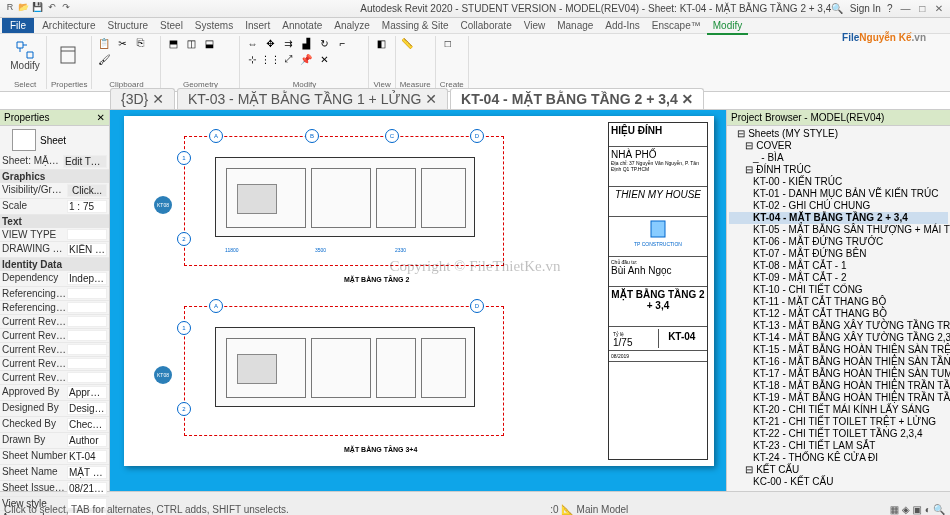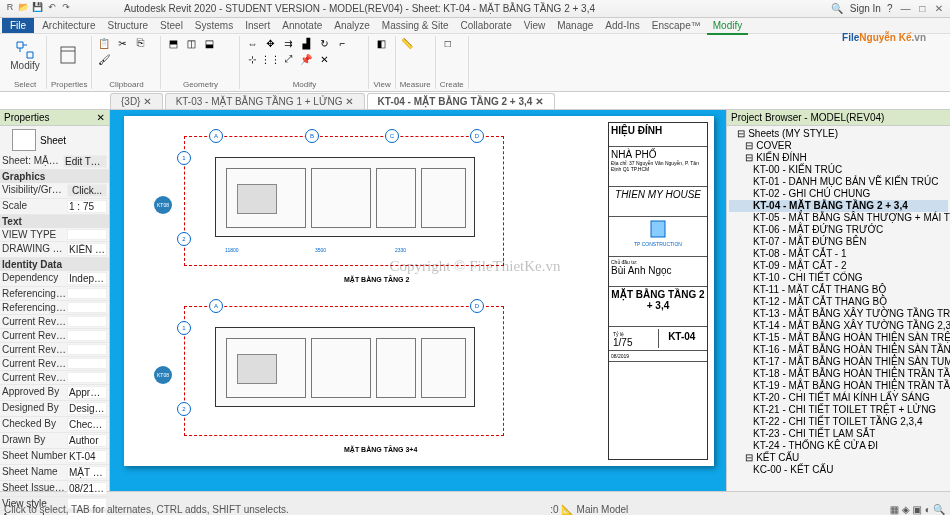--- a/index.html
+++ b/index.html
@@ -1,33 +1,33 @@
 <!DOCTYPE html>
 <html><head>
 <meta charset="utf-8">
 <style>
 *{margin:0;padding:0;box-sizing:border-box;font-family:"Segoe UI",Arial,sans-serif;font-size:10px;user-select:none}
 body{width:950px;height:515px;overflow:hidden;background:#fff;position:relative}
 .titlebar{height:18px;background:linear-gradient(#f8f8f8,#eee);border-bottom:1px solid #ccc;display:flex;align-items:center;padding:0 4px;font-size:9px;color:#444}
-.titlebar .center{flex:1;text-align:left}
+.titlebar .center{flex:1;text-align:right}
 .titlebar .right{display:flex;gap:6px;align-items:center}
 .titlebar .winbtns span{display:inline-block;width:14px;text-align:center;color:#666}
 .ribbon-tabs{height:16px;background:#f4f4f4;display:flex;align-items:center;padding-left:2px;font-size:9px;border-bottom:1px solid #ddd}
 .ribbon-tabs .filetab{background:#1b5aa0;color:#fff;padding:2px 8px;margin-right:2px}
 .ribbon-tabs .tab{padding:2px 6px;color:#555;cursor:pointer}
 .ribbon-tabs .tab.active{color:#1b8e3a;border-bottom:2px solid #1b8e3a}
 .ribbon{height:58px;background:#f8f8f8;border-bottom:1px solid #ccc;display:flex;padding:2px 4px}
 .rgroup{border-right:1px solid #ddd;padding:0 4px;display:flex;flex-direction:column;justify-content:space-between}
 .rgroup .icons{display:flex;gap:2px;flex-wrap:wrap;align-items:flex-start}
 .rgroup .big{width:34px;height:38px;display:flex;flex-direction:column;align-items:center;justify-content:center;color:#444;font-size:8px}
 .rgroup .big svg{width:20px;height:20px}
 .rgroup .sm{width:16px;height:14px;display:flex;align-items:center;justify-content:center}
 .rgroup .lbl{text-align:center;font-size:8px;color:#666;padding-top:2px}
 .viewtabs{height:18px;background:#fff;border-bottom:1px solid #ccc;display:flex;align-items:flex-end;padding-left:110px}
-.viewtabs .vtab{padding:2px 10px;font-size:10px;color:#555;border:1px solid #ccc;border-bottom:none;background:#f0f0f0;margin-right:2px;border-radius:3px 3px 0 0;cursor:pointer}
+.viewtabs .vtab{padding:2px 10px;font-size:14px;color:#555;border:1px solid #ccc;border-bottom:none;background:#f0f0f0;margin-right:2px;border-radius:3px 3px 0 0;cursor:pointer}
 .viewtabs .vtab.active{background:#fff;font-weight:bold}
 .workspace{display:flex;height:381px}
 .props{width:110px;background:#f4f4f4;border-right:1px solid #ccc;display:flex;flex-direction:column;font-size:8px}
 .props .hdr{background:#d8e8c8;padding:2px 4px;font-size:9px;border-bottom:1px solid #ccc;display:flex;justify-content:space-between}
 .props .thumb{height:28px;display:flex;align-items:center;padding:12px}
 .props .thumb .ico{width:24px;height:22px;border:1px solid #999;background:#fff;margin-right:4px}
 .props .row{display:flex;padding:1px 2px;border-bottom:1px solid #e8e8e8}
 .props .row .k{flex:1;overflow:hidden;white-space:nowrap;text-overflow:ellipsis;color:#333}
 .props .row .v{width:40px;overflow:hidden;white-space:nowrap;text-overflow:ellipsis;color:#222;background:#fff;border:1px solid #eee;padding:0 1px}
 .props .row.btn .v{background:#e8e8e8;text-align:center}
@@ -346,21 +346,22 @@
         <div class="cell" style="font-size:5px">08/2019</div>
       </div>
     </div>
   </div>
 
   <div class="browser">
     <div class="hdr"><span>Project Browser - MODEL(REV04)</span></div>
     <div class="tree" id="tree">
         <div class="n n0">⊟ Sheets (MY STYLE)</div>
         <div class="n n1">⊟ COVER</div>
-        <div class="n n1">⊟ KIẾN ĐÍNH</div>
+        <div class="n n2">_ - BÌA</div>
+        <div class="n n1">⊟ ĐÍNH TRÚC</div>
         <div class="n n2">KT-00 - KIẾN TRÚC</div>
         <div class="n n2">KT-01 - DANH MỤC BẢN VẼ KIẾN TRÚC</div>
         <div class="n n2">KT-02 - GHI CHÚ CHUNG</div>
         <div class="n n2 sel">KT-04 - MẶT BẰNG TẦNG 2 + 3,4</div>
         <div class="n n2">KT-05 - MẶT BẰNG SÂN THƯỢNG + MÁI TUM</div>
         <div class="n n2">KT-06 - MẶT ĐỨNG TRƯỚC</div>
         <div class="n n2">KT-07 - MẶT ĐỨNG BÊN</div>
         <div class="n n2">KT-08 - MẶT CẮT - 1</div>
         <div class="n n2">KT-09 - MẶT CẮT - 2</div>
         <div class="n n2">KT-10 - CHI TIẾT CỔNG</div>

